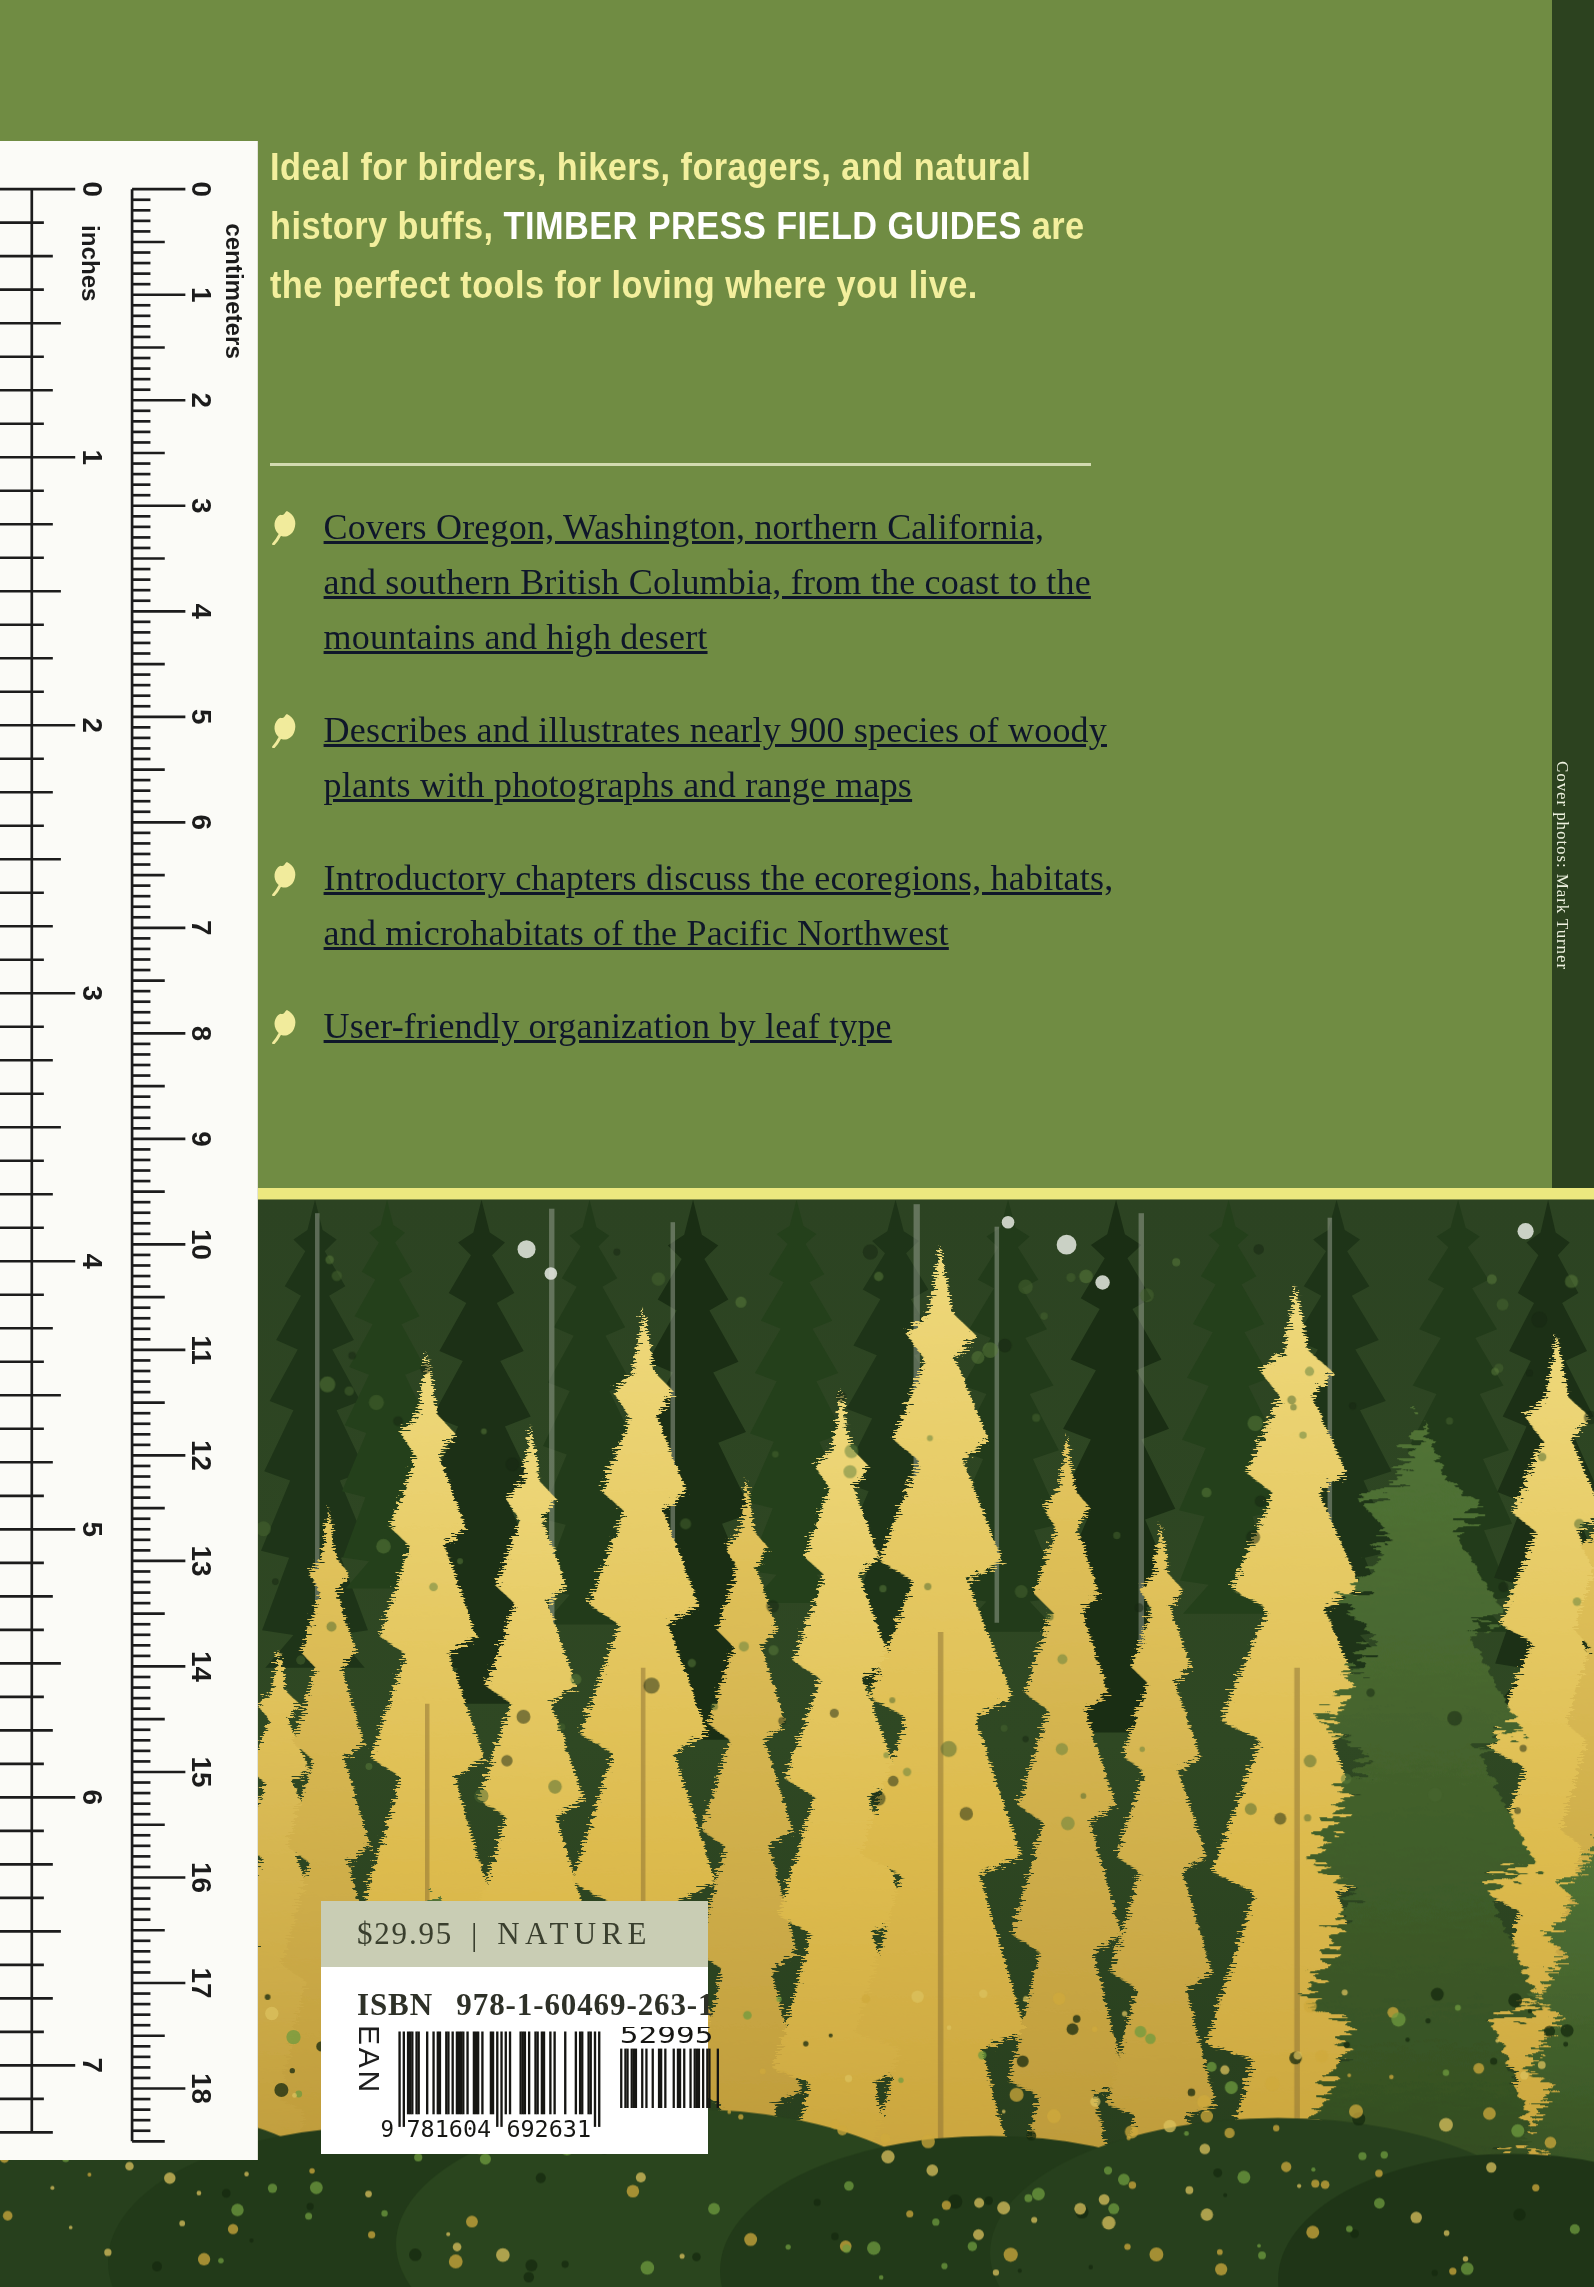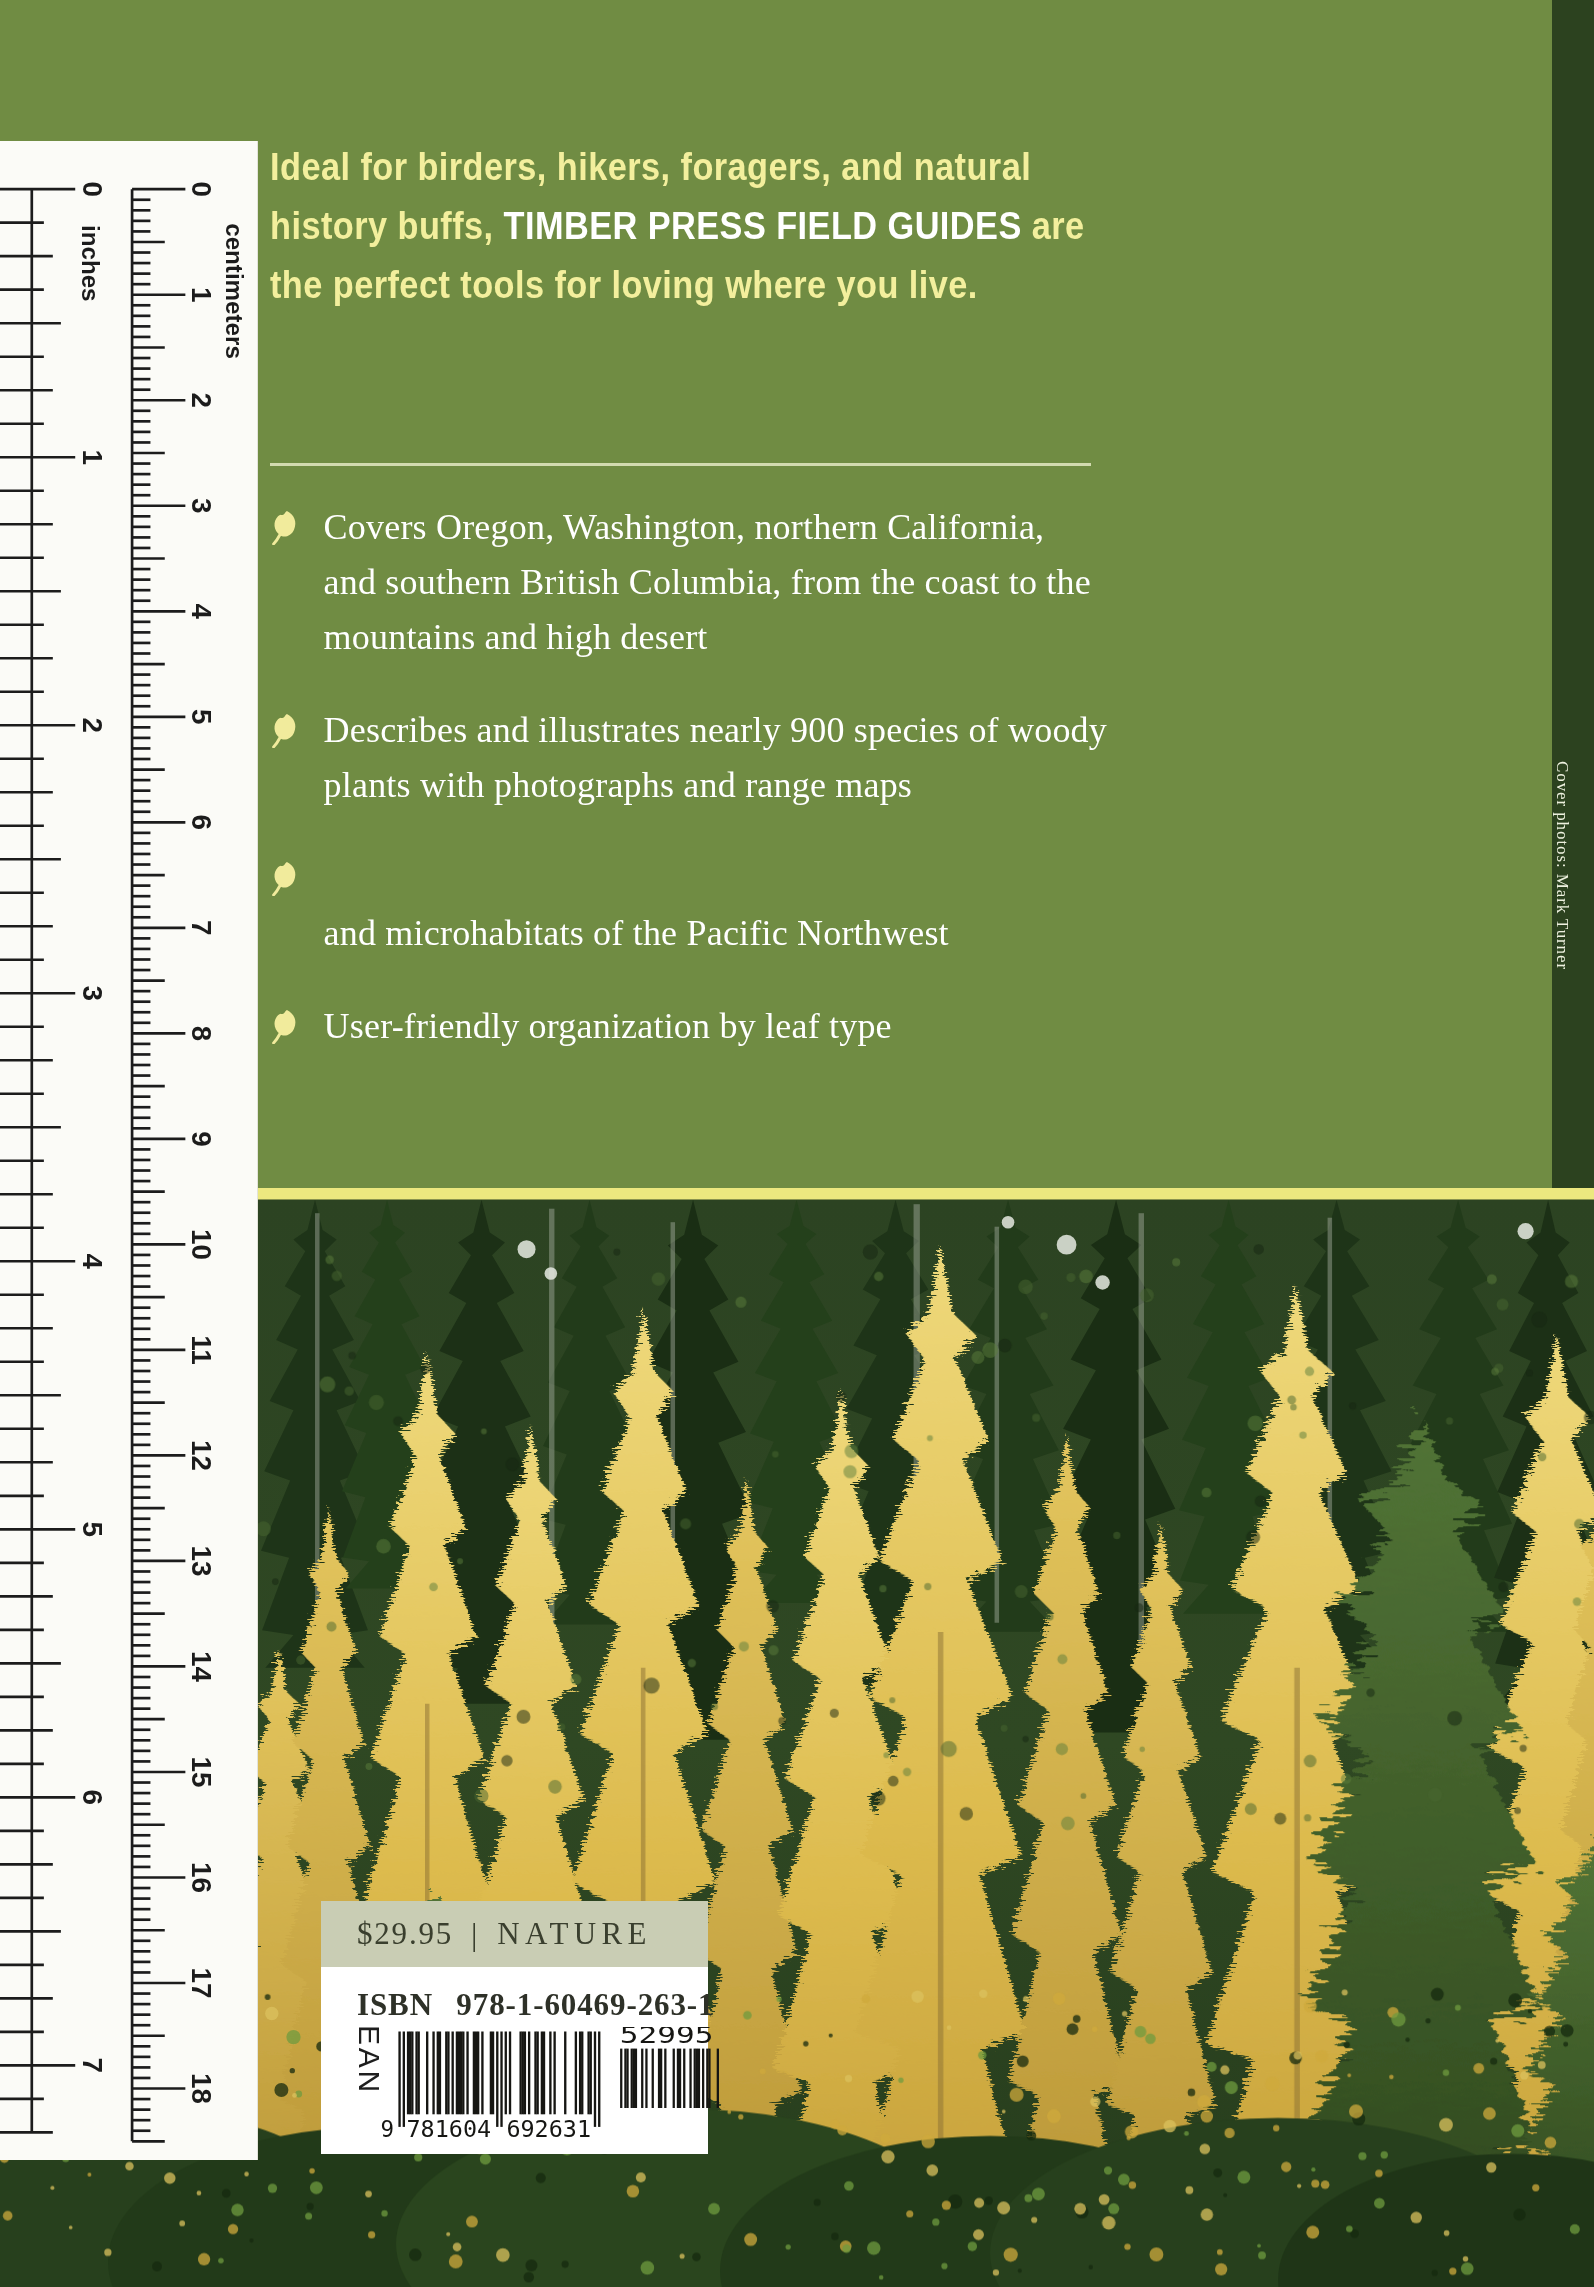--- a/index.html
+++ b/index.html
@@ -15,21 +15,21 @@
               font-family:"Liberation Sans",sans-serif;font-weight:bold;font-size:39px;
               letter-spacing:0.5px;transform:scaleX(0.88);transform-origin:0 0;}
   .blurb-line .y{color:#f3ef9d;}
   .blurb-line .w{color:#ffffff;}
   .book-title{position:absolute;left:270px;top:396px;font-style:italic;font-size:48px;
               color:#fdfcef;white-space:nowrap;letter-spacing:0.5px;}
   .title-rule{position:absolute;left:270px;top:463px;width:821px;height:2.7px;background:#dde3bc;opacity:.9;}
   .bullets{position:absolute;left:270px;top:500px;width:1098px;list-style:none;margin:0;padding:0;}
   .bullet{display:flex;align-items:flex-start;gap:21.6px;margin-bottom:38px;}
   .bullet .leaf{flex:0 0 32px;margin-top:9px;}
-  .bullet .btext{font-size:36px;line-height:55px;color:#ffffff;letter-spacing:0.2px;}
+  .bullet .btext{font-size:36px;line-height:55px;color:#0f172a;letter-spacing:0.2px;text-decoration:underline;}
   .credit{position:absolute;left:1552px;top:761px;writing-mode:vertical-rl;
           font-size:17px;letter-spacing:0.9px;color:#eef1df;white-space:nowrap;}
   
   .ruler{position:absolute;left:0;top:141px;width:258px;height:2019px;background:#fbfbf7;
          border-right:1.8px solid #e3e3da;box-sizing:border-box;}
   .ruler svg{display:block;width:100%;height:100%;}
   
   .plabel{position:absolute;left:321px;top:1901px;width:387px;height:253px;background:#ffffff;}
   .pband{display:flex;align-items:center;height:66px;background:#c9cdb4;padding-left:36px;
          color:#3a3f2e;font-size:31px;letter-spacing:1.8px;}
@@ -582,21 +582,21 @@
             <path d="M19 2 C 27 6, 31 14, 27 23 C 24 30, 16 33, 11 29 C 4 24, 3 14, 9 8 C 11 5.4, 13.6 7, 15.4 5.8 C 17.2 4.6, 17.2 3, 19 2 Z" fill="#f1eb9c"></path>
             <path d="M11 29 C 9 33, 7 36, 4 39" stroke="#f1eb9c" stroke-width="3.2" fill="none" stroke-linecap="round"></path>
           </svg>
           <div class="btext"><span>Describes and illustrates nearly 900 species of woody</span><br><span>plants with photographs and range maps</span></div>
         </li>
         <li class="bullet">
           <svg class="leaf" width="32" height="36" viewBox="0 0 36 40">
             <path d="M19 2 C 27 6, 31 14, 27 23 C 24 30, 16 33, 11 29 C 4 24, 3 14, 9 8 C 11 5.4, 13.6 7, 15.4 5.8 C 17.2 4.6, 17.2 3, 19 2 Z" fill="#f1eb9c"></path>
             <path d="M11 29 C 9 33, 7 36, 4 39" stroke="#f1eb9c" stroke-width="3.2" fill="none" stroke-linecap="round"></path>
           </svg>
-          <div class="btext"><br><span>and microhabitats of the Pacific Northwest</span></div>
+          <div class="btext"><span>Introductory chapters discuss the ecoregions, habitats,</span><br><span>and microhabitats of the Pacific Northwest</span></div>
         </li>
         <li class="bullet">
           <svg class="leaf" width="32" height="36" viewBox="0 0 36 40">
             <path d="M19 2 C 27 6, 31 14, 27 23 C 24 30, 16 33, 11 29 C 4 24, 3 14, 9 8 C 11 5.4, 13.6 7, 15.4 5.8 C 17.2 4.6, 17.2 3, 19 2 Z" fill="#f1eb9c"></path>
             <path d="M11 29 C 9 33, 7 36, 4 39" stroke="#f1eb9c" stroke-width="3.2" fill="none" stroke-linecap="round"></path>
           </svg>
           <div class="btext"><span>User-friendly organization by leaf type</span></div>
         </li>
       </ul>
     <div class="credit">Cover photos: Mark Turner</div>

